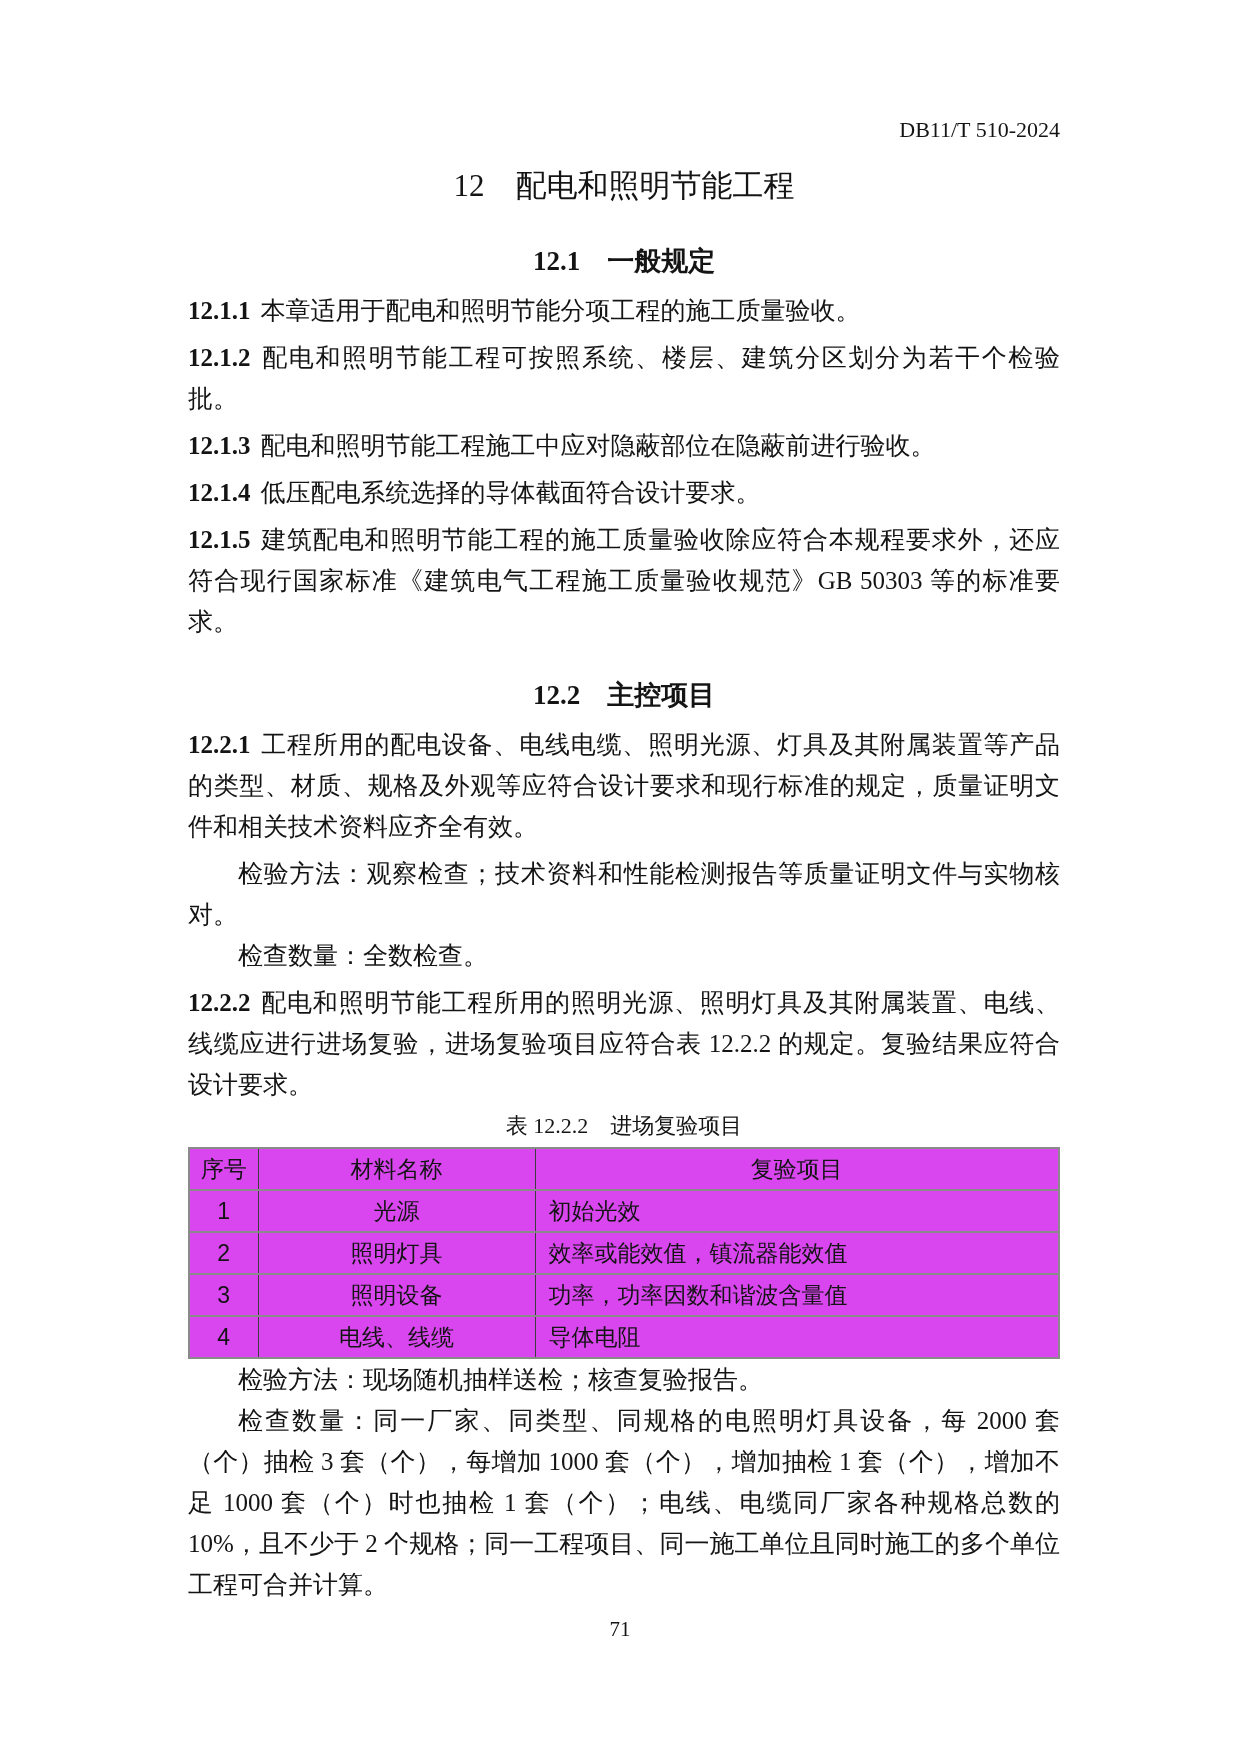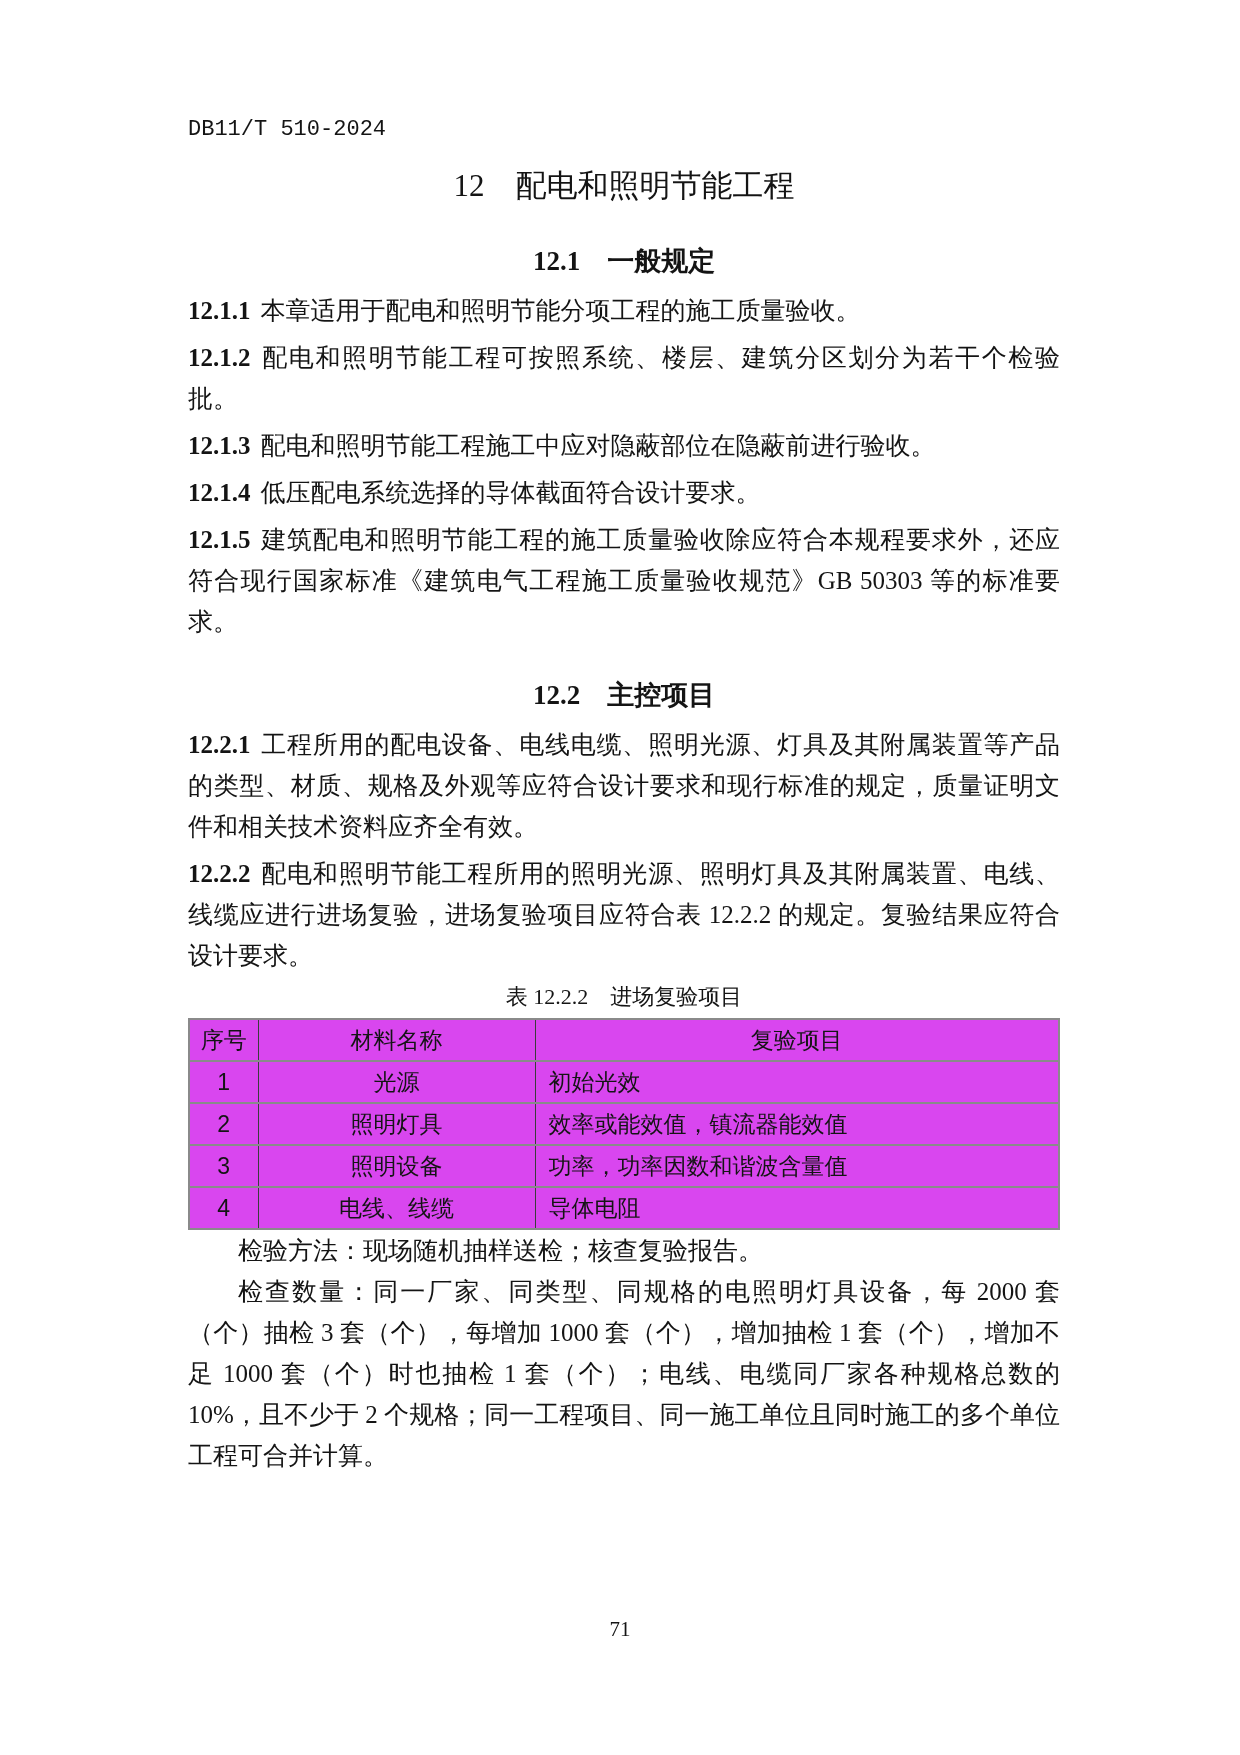--- a/index.html
+++ b/index.html
@@ -9,22 +9,22 @@
     margin:0 auto;
     background:#ffffff;
     position:relative;
     font-family:"Liberation Serif","DejaVu Serif",serif;
     color:#141414;
     overflow:hidden;
   }
   .content { padding:0 180px 0 188px; }
   .doc-header {
     padding-top:116px;
-    text-align:left;
-    font-size:22px; line-height:28px;font-family:Liberation Mono, monospace;
+    text-align:right;
+    font-size:22px; line-height:28px;
   }
   .chapter-title {
     margin-top:20px;
     text-align:center;
     font-size:31px; line-height:44px;
     font-weight:normal;
   }
   .section-title {
     margin-top:34px; margin-bottom:10px;
     text-align:center;
@@ -96,20 +96,22 @@
     <p class="clause"><span class="num">12.1.3</span><span>配电和照明节能工程施工中应对隐蔽部位在隐蔽前进行验收。</span></p>
 
     <p class="clause"><span class="num">12.1.4</span><span>低压配电系统选择的导体截面符合设计要求。</span></p>
 
     <p class="clause"><span class="num">12.1.5</span><span>建筑配电和照明节能工程的施工质量验收除应符合本规程要求外，还应符合现行国家标准《建筑电气工程施工质量验收规范》GB 50303 等的标准要求。</span></p>
 
     <div class="section-title">12.2　主控项目</div>
 
     <p class="clause"><span class="num">12.2.1</span><span>工程所用的配电设备、电线电缆、照明光源、灯具及其附属装置等产品的类型、材质、规格及外观等应符合设计要求和现行标准的规定，质量证明文件和相关技术资料应齐全有效。</span></p>
 
+    <p class="sub">检验方法：观察检查；技术资料和性能检测报告等质量证明文件与实物核对。</p>
+    <p class="sub">检查数量：全数检查。</p>
 
     <p class="clause"><span class="num">12.2.2</span><span>配电和照明节能工程所用的照明光源、照明灯具及其附属装置、电线、线缆应进行进场复验，进场复验项目应符合表 12.2.2 的规定。复验结果应符合设计要求。</span></p>
 
     <div class="table-caption">表 12.2.2　进场复验项目</div>
 
     <table class="reinspect">
       <colgroup>
         <col style="width:69px">
         <col style="width:277px">
         <col>

